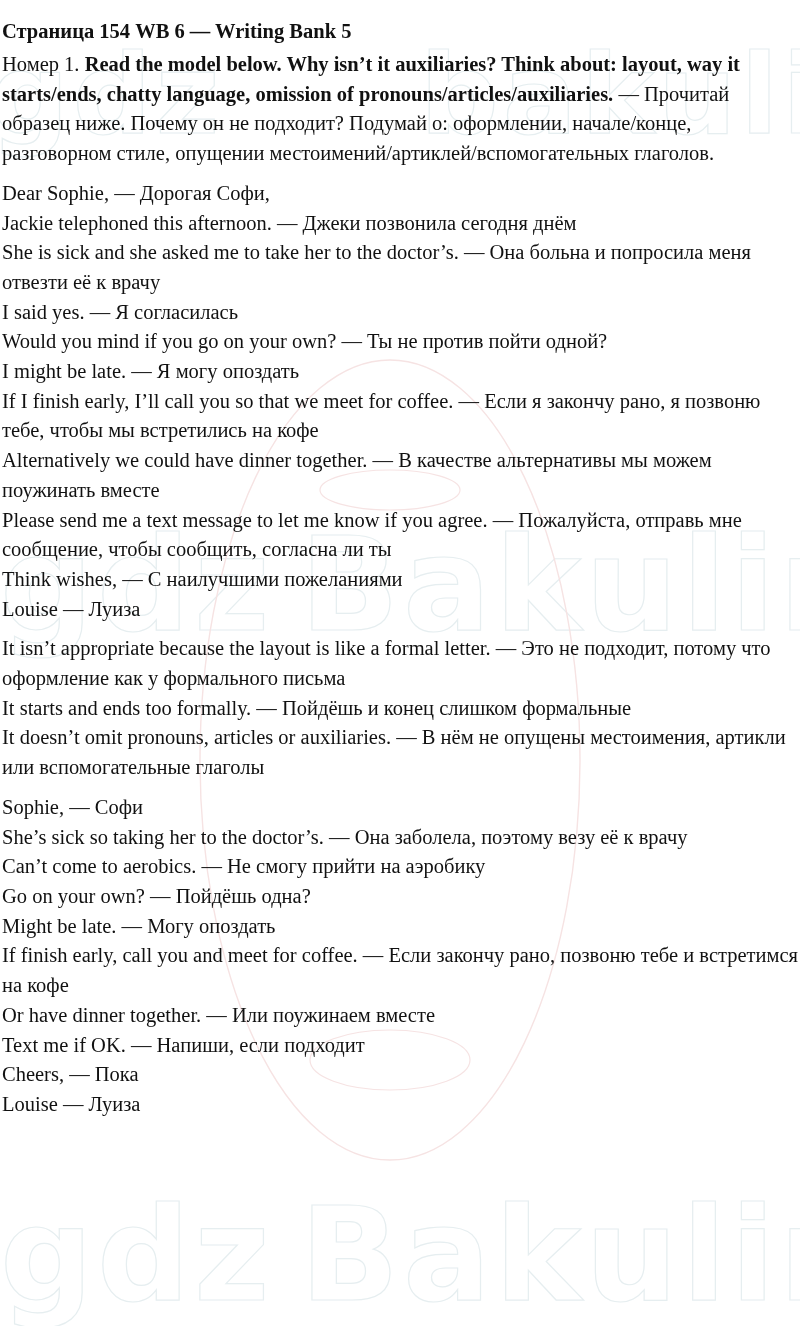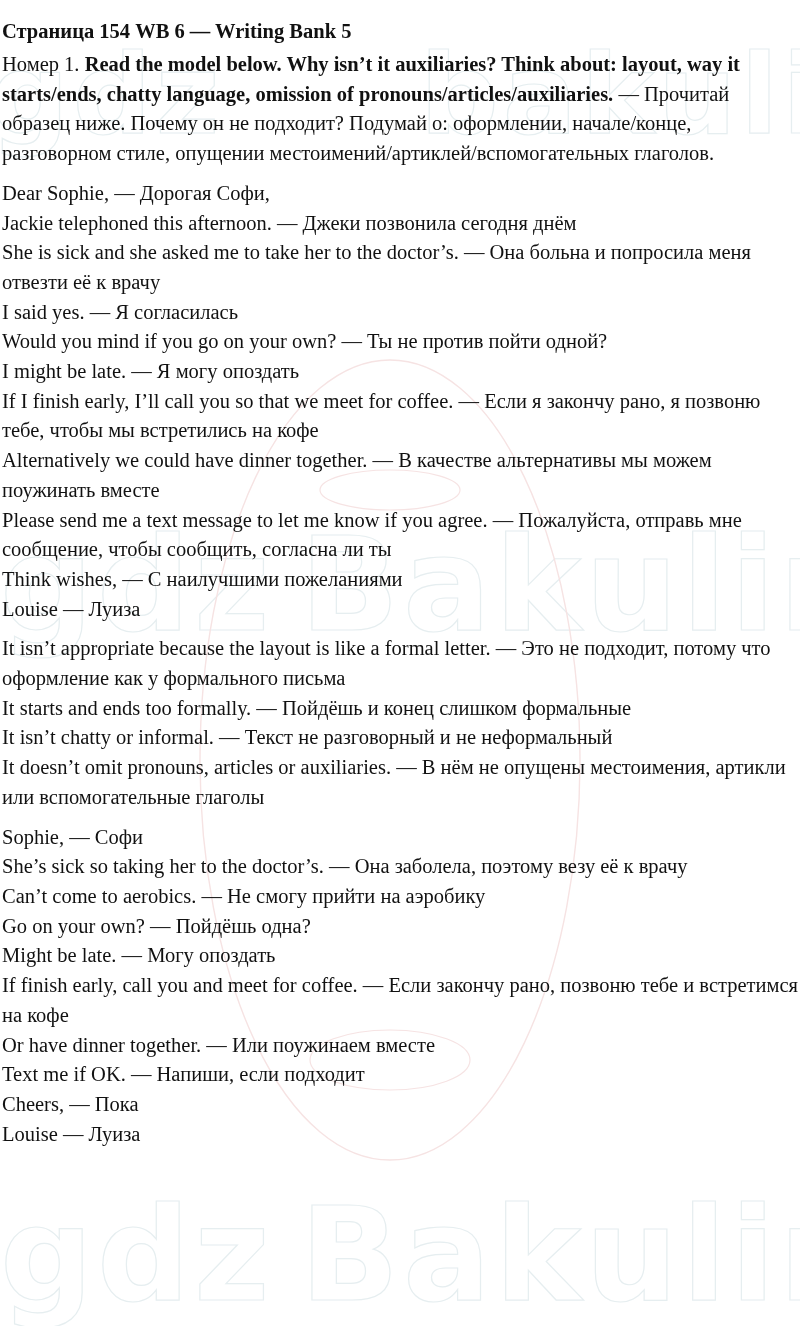--- a/index.html
+++ b/index.html
@@ -90,21 +90,20 @@
     <span class="line">If I finish early, I’ll call you so that we meet for coffee. — Если я закончу рано, я позвоню тебе, чтобы мы встретились на кофе</span>
     <span class="line">Alternatively we could have dinner together. — В качестве альтернативы мы можем поужинать вместе</span>
     <span class="line">Please send me a text message to let me know if you agree. — Пожалуйста, отправь мне сообщение, чтобы сообщить, согласна ли ты</span>
     <span class="line">Think wishes, — С наилучшими пожеланиями</span>
     <span class="line">Louise — Луиза</span>
   </div>
 
   <div class="block">
     <span class="line">It isn’t appropriate because the layout is like a formal letter. — Это не подходит, потому что оформление как у формального письма</span>
     <span class="line">It starts and ends too formally. — Пойдёшь и конец слишком формальные</span>
-    <span class="line">It isn’t chatty or informal. — Текст не разговорный и не неформальный</span>
     <span class="line">It doesn’t omit pronouns, articles or auxiliaries. — В нём не опущены местоимения, артикли или вспомогательные глаголы</span>
   </div>
 
 
   <div class="block">
     <span class="line">Sophie, — Софи</span>
     <span class="line">She’s sick so taking her to the doctor’s. — Она заболела, поэтому везу её к врачу</span>
     <span class="line">Can’t come to aerobics. — Не смогу прийти на аэробику</span>
     <span class="line">Go on your own? — Пойдёшь одна?</span>
     <span class="line">Might be late. — Могу опоздать</span>

